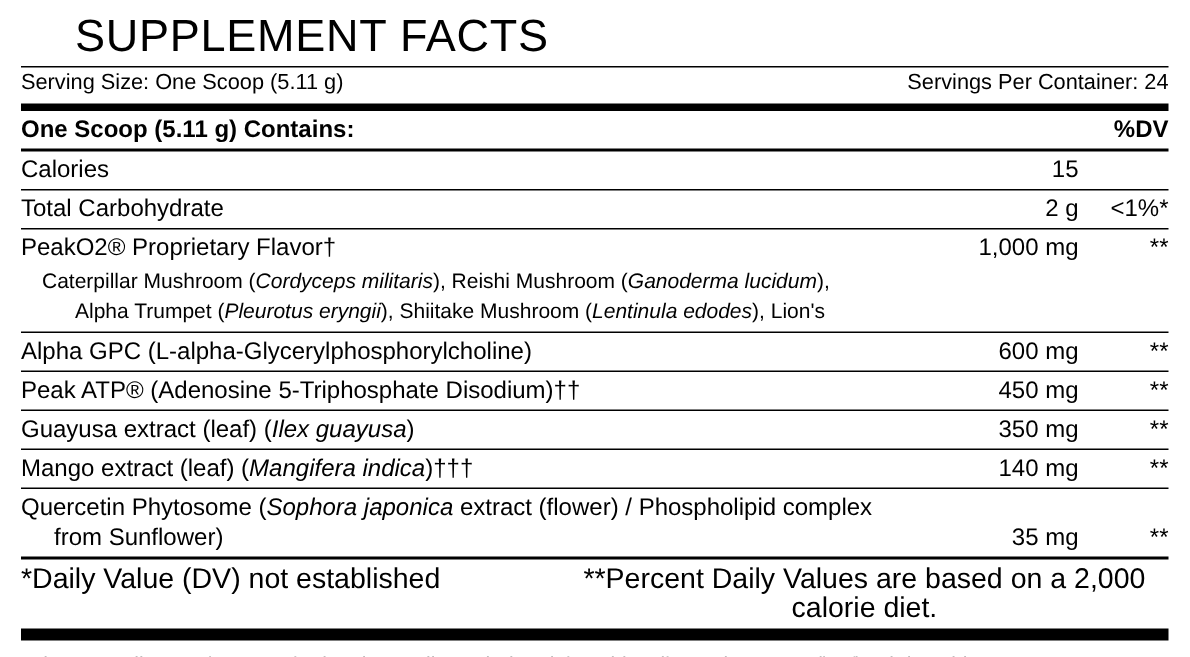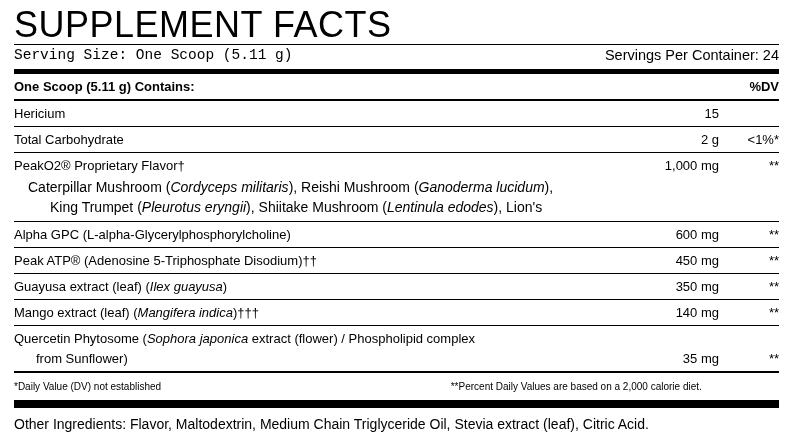--- a/index.html
+++ b/index.html
@@ -19,36 +19,37 @@
     box-sizing: border-box;
     overflow: hidden;
   }
   .inner {
     position: absolute;
     left: 14px;
     top: 8px;
     width: 765px;
   }
   .title {
-    font-size: 36px;
+    font-size: 30px;
     letter-spacing: 0.5px;
     font-weight: 400;
     line-height: 34px;
     padding-bottom: 2px;
     white-space: nowrap;
+    margin-left: 36px;
   }
   .rule-thin { border-top: 1px solid #000; }
   .rule-med { border-top: 2px solid #000; }
   .rule-thick { border-top: 8px solid #000; }
   .rule-mid { border-top: 5px solid #000; }
 
   .row {
     display: flex;
     align-items: center;
-    font-size: 13px;
+    font-size: 16px;
     line-height: 19px;
     padding: 3px 0 3px 0;
   }
   .row .lbl { flex: 1 1 auto; padding-right: 8px; }
   .row .amt {
     flex: 0 0 auto;
     width: 120px;
     text-align: right;
     padding-right: 8px;
     white-space: nowrap;
@@ -58,38 +59,38 @@
     width: 52px;
     text-align: right;
     white-space: nowrap;
   }
   .serving-row {
     display: flex;
     font-size: 14.5px;
     line-height: 19px;
     padding: 1px 0 4px 0;
   }
-  .serving-row .left { flex: 1 1 auto; font-family: Liberation Mono, monospace; }
+  .serving-row .left { flex: 1 1 auto; }
   .serving-row .right { flex: 0 0 auto; text-align: center; white-space: nowrap; }
 
   .bold { font-weight: bold; }
   .ital { font-style: italic; }
 
   .blend-desc {
     font-size: 14px;
     line-height: 19.5px;
     padding: 0 0 4px 14px;
   }
   .sub-indent { padding-left: 22px; }
 
   .twoline .lbl { line-height: 19.5px; }
 
   .footnotes {
     display: flex;
-    font-size: 10px;
+    font-size: 19px;
     line-height: 19px;
     padding: 4px 0 4px 0;
   }
   .footnotes .fn-left { flex: 0 0 47%; }
   .footnotes .fn-right { flex: 1 1 auto; text-align: center; }
 
   .other {
     font-size: 14px;
     line-height: 18px;
     padding-top: 7px;
@@ -113,21 +114,21 @@
 
     <div class="row bold">
       <div class="lbl">One Scoop (5.11 g) Contains:</div>
       <div class="amt"></div>
       <div class="dv">%DV</div>
     </div>
 
     <div class="rule-med"></div>
 
     <div class="row">
-      <div class="lbl">Hericium</div>
+      <div class="lbl">Calories</div>
       <div class="amt">15</div>
       <div class="dv"></div>
     </div>
     <div class="rule-thin"></div>
 
     <div class="row">
       <div class="lbl">Total Carbohydrate</div>
       <div class="amt">2 g</div>
       <div class="dv">&lt;1%*</div>
     </div>
@@ -136,21 +137,21 @@
     <div class="row">
       <div class="lbl">PeakO2® Proprietary Flavor†</div>
       <div class="amt">1,000 mg</div>
       <div class="dv">**</div>
     </div>
     <div class="blend-desc">
       <div>
         <span>Caterpillar Mushroom (</span><span class="ital">Cordyceps militaris</span><span>), Reishi Mushroom (</span><span class="ital">Ganoderma lucidum</span><span>),</span>
       </div>
       <div class="sub-indent">
-        <span>King Trumpet (</span><span class="ital">Pleurotus eryngii</span><span>), Shiitake Mushroom (</span><span class="ital">Lentinula edodes</span><span>), Lion's</span>
+        <span>Alpha Trumpet (</span><span class="ital">Pleurotus eryngii</span><span>), Shiitake Mushroom (</span><span class="ital">Lentinula edodes</span><span>), Lion's</span>
       </div>
     </div>
     <div class="rule-thin"></div>
 
     <div class="row">
       <div class="lbl">Alpha GPC (L-alpha-Glycerylphosphorylcholine)</div>
       <div class="amt">600 mg</div>
       <div class="dv">**</div>
     </div>
     <div class="rule-thin"></div>

